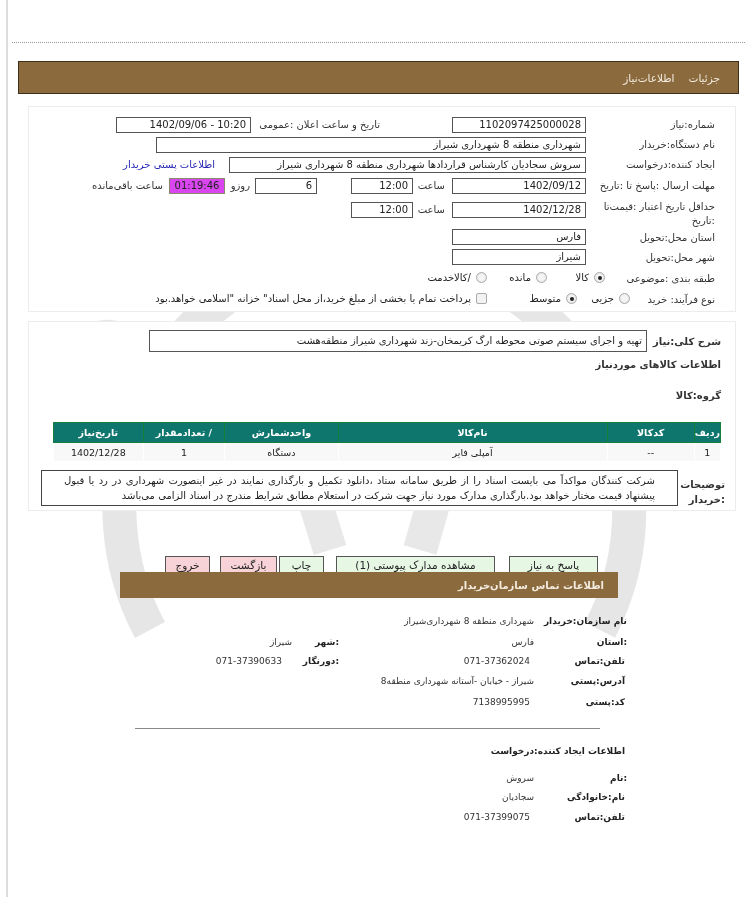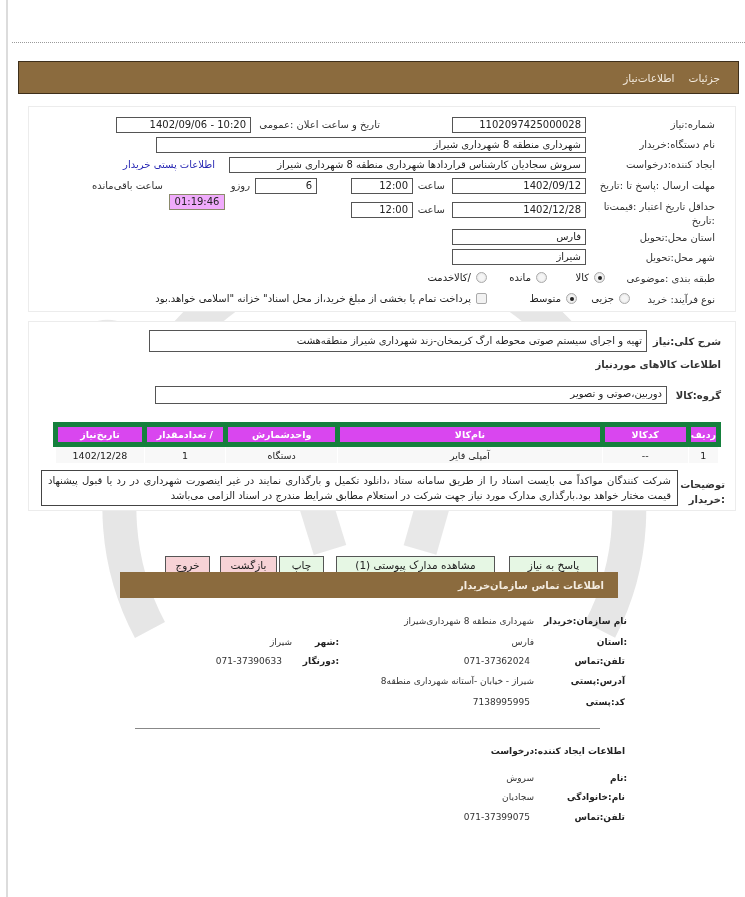--- a/index.html
+++ b/index.html
@@ -20,37 +20,37 @@
     .header-bar span { color: #f4ece0; font-size: 10.5px; }
 
     .panel { position: absolute; background: #fff; border: 1px solid #ececec; direction: rtl; }
     .panel1 { left: 28px; top: 106px; width: 708px; height: 206px; }
     .panel2 { left: 28px; top: 321px; width: 708px; height: 190px; }
 
     .lbl { position: absolute; direction: rtl; font-size: 10px; color: #333; white-space: nowrap; }
     .box { position: absolute; height: 16px; border: 1px solid #555; background: #fff;
            font-size: 10px; line-height: 14px; padding: 0 4px; direction: rtl; white-space: nowrap; overflow: hidden; color: #222; }
     .box.ltr { direction: ltr; text-align: right; }
-    .countdown { background: #f0abfc; border: 1px solid #8a8a6a; text-align: center; direction: ltr; margin-top: 16px; }
+    .countdown { background: #d946ef; border: 1px solid #8a8a6a; text-align: center; direction: ltr; }
     .link { position: absolute; color: #2828b4; font-size: 10px; direction: rtl; white-space: nowrap; }
 
     .radio { display: inline-block; width: 11px; height: 11px; border-radius: 50%; border: 1px solid #aaa;
              background: radial-gradient(circle, #f5f5f5 40%, #dcdcdc 100%); vertical-align: middle; position: relative; }
     .radio.on::after { content: ""; position: absolute; left: 3px; top: 3px; width: 4px; height: 4px; border-radius: 50%; background: #222; }
     .check { display: inline-block; width: 11px; height: 11px; border: 1px solid #aaa; border-radius: 2px; background: #f2f2f2; vertical-align: middle; }
     .opt { position: absolute; direction: rtl; white-space: nowrap; font-size: 10px; display: flex; align-items: center; gap: 5px; }
 
     .bold { font-weight: bold; }
 
     table.items { position: absolute; left: 24px; top: 100px; width: 668px; border-collapse: collapse; direction: rtl; font-size: 9.5px; }
-    table.items th { background: #d946ef; color: #fff; font-weight: bold; height: 20px; border: 5px solid #15803d; }
+    table.items th { background: #0f766e; color: #fff; font-weight: bold; height: 20px; border: 1px solid #15803d; }
     table.items td { background: #f8f8f8; height: 19px; text-align: center; border: 1px solid #fff; color: #222; }
 
     .notes { position: absolute; left: 12px; top: 148px; width: 637px; height: 36px; border: 1px solid #444; background: #fff;
-             font-size: 10px; line-height: 15px; padding: 2px 6px; direction: rtl; text-align: justify; }
+             font-size: 10px; line-height: 15px; padding: 2px 22px; direction: rtl; text-align: justify; }
 
     .btn { position: absolute; top: 524px; height: 18px; border: 1px solid #555; font-size: 10.5px; line-height: 16px; text-align: center; direction: rtl; cursor: pointer; margin-top: 32px; }
     .btn.green { background: #e6f7e4; }
     .btn.red { background: #f7d2d6; }
 
     .contact-bar { position: absolute; left: 120px; top: 572px; width: 498px; height: 26px; background: #8b6b3e;
                    direction: rtl; padding-right: 14px; display: flex; align-items: center; }
     .contact-bar span { color: #f4ece0; font-weight: bold; font-size: 10px; }
 
     .c-lbl { position: absolute; direction: rtl; font-size: 9px; font-weight: bold; color: #222; white-space: nowrap; }
@@ -141,21 +141,20 @@
   </div>
 </div>
 
 <div class="panel panel2">
   <span class="lbl bold" style="right:14px;top:14px">شرح کلی:نیاز</span>
   <div class="box" style="right:88px;top:8px;width:498px;height:22px;line-height:20px">تهیه و اجرای سیستم صوتی محوطه ارگ کریمخان-زند شهرداری شیراز منطقه‌هشت</div>
 
   <span class="lbl bold" style="right:14px;top:37px">اطلاعات کالاهای موردنیاز</span>
 
   <span class="lbl bold" style="right:14px;top:68px">گروه:کالا</span>
-  <div class="box" style="right:68px;top:64px;width:512px;height:18px">دوربین،صوتی و تصویر</div>
 
   <table class="items">
     <thead>
       <tr>
         <th style="width:22px">ردیف</th>
         <th style="width:88px">کدکالا</th>
         <th style="width:272px">نام‌کالا</th>
         <th style="width:114px">واحدشمارش</th>
         <th style="width:82px">/ تعدادمقدار</th>
         <th style="width:90px">تاریخ‌نیاز</th>

